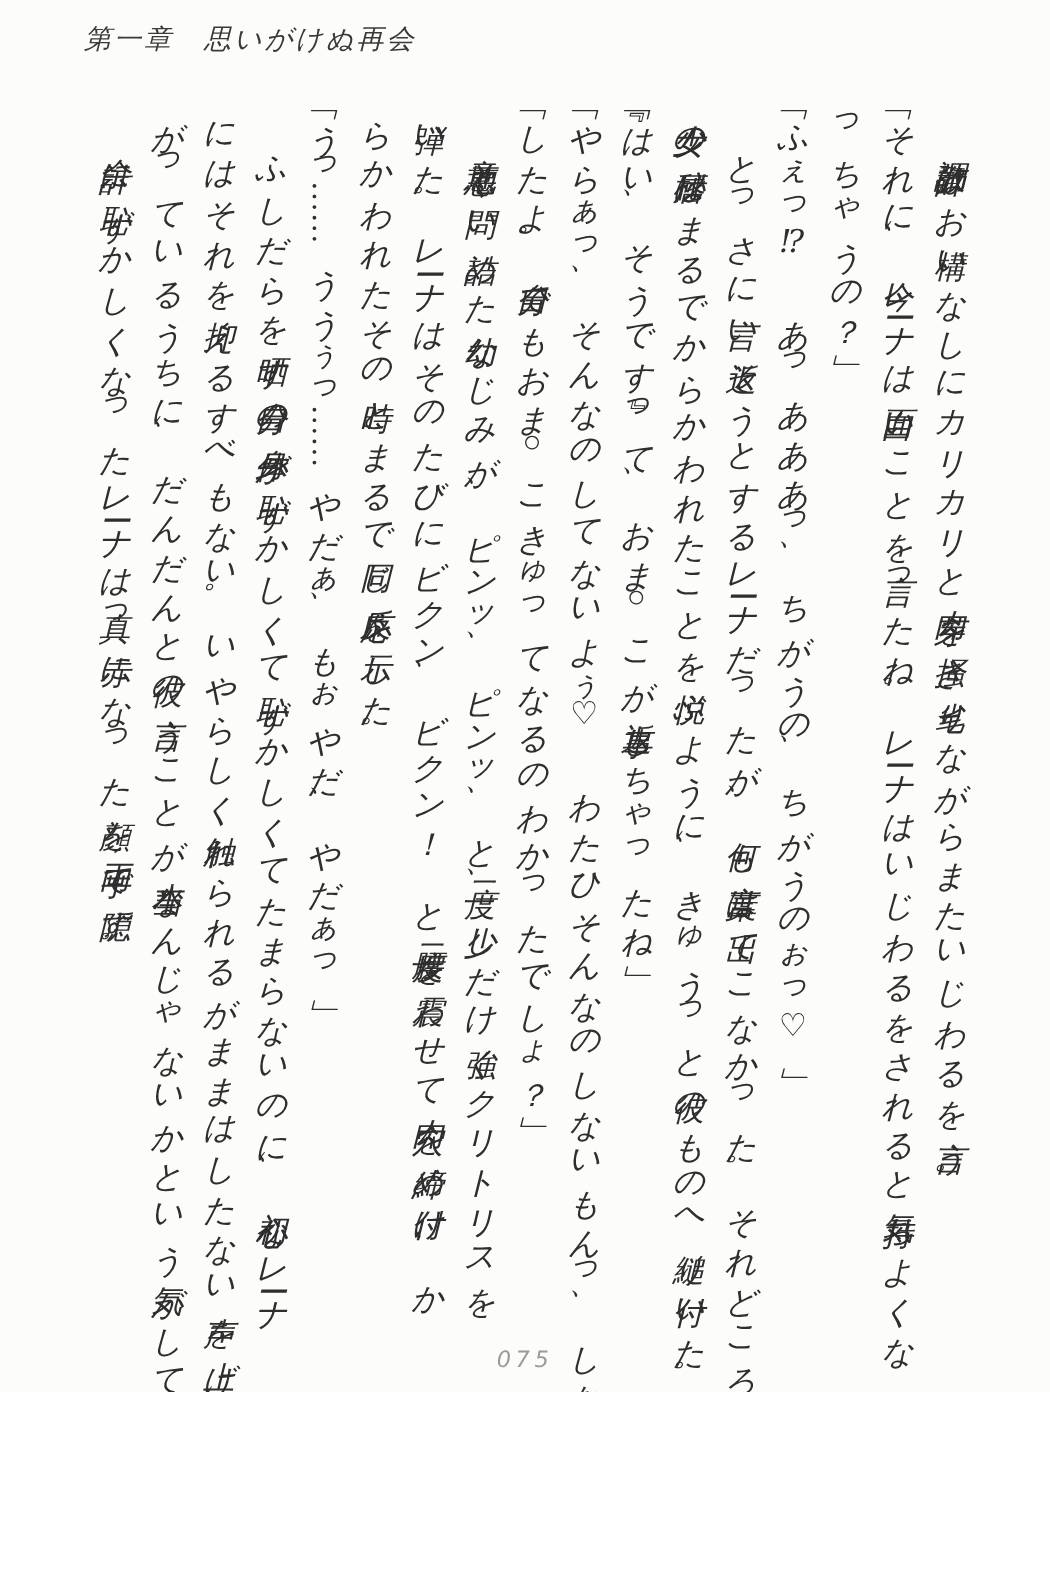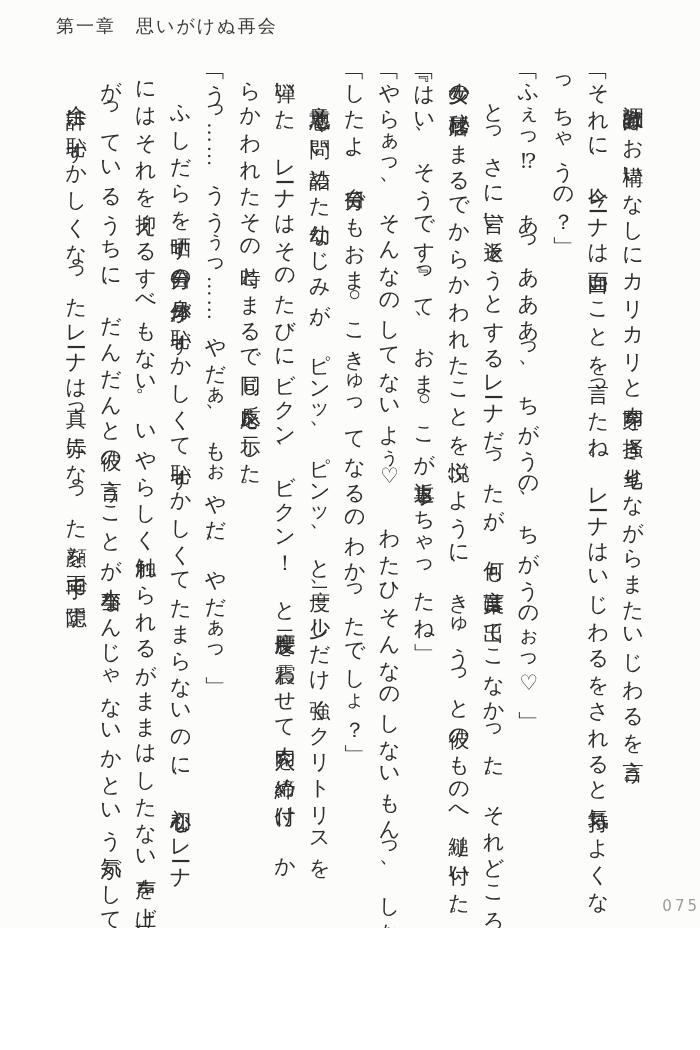--- a/index.html
+++ b/index.html
@@ -8,20 +8,21 @@
     background: #ffffff;
   }
   .page {
     position: relative;
     width: 700px;
     height: 928px;
     background: #fcfcfb;
     font-family: "Liberation Serif", "DejaVu Serif", serif;
     color: #2e2e2e;
     overflow: hidden;
+    font-style: italic;
   }
   .chapter-header {
     position: absolute;
     top: 14px;
     left: 56px;
     font-size: 18px;
     letter-spacing: 2px;
     color: #3a3a3a;
     white-space: pre;
   }
@@ -40,21 +41,21 @@
   .text-line {
     margin: 0;
     padding: 0;
     white-space: pre;
   }
   .page-number {
     position: absolute;
     bottom: 13px;
     left: 0;
     width: 100%;
-    text-align: right;
+    text-align: center;
     font-family: "DejaVu Sans", "Liberation Sans", sans-serif;
     font-size: 15px;
     color: #9b9b9b;
     letter-spacing: 3px;
     margin-top: 17px;
   }
 </style>
 </head>
 <body>
 

